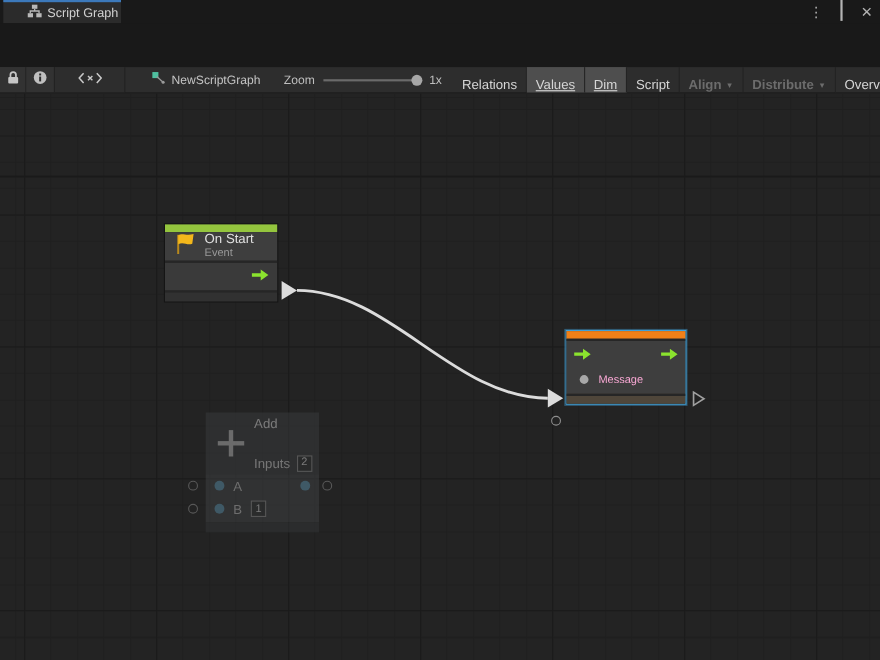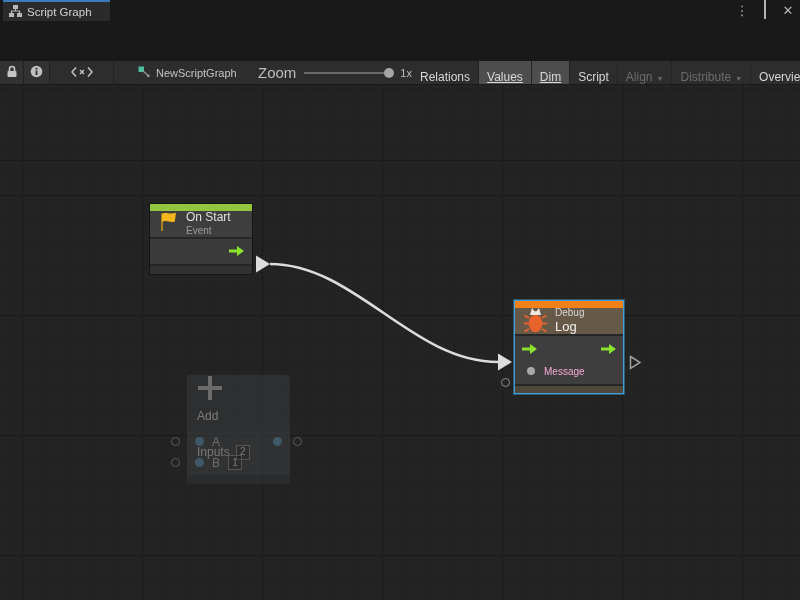--- a/index.html
+++ b/index.html
@@ -5,48 +5,48 @@
   * { margin:0; padding:0; box-sizing:border-box; }
   html,body { width:800px; height:600px; overflow:hidden; background:#191919;
               font-family:"Liberation Sans", sans-serif; -webkit-font-smoothing:antialiased; }
 
   .window { width:800px; height:600px; display:flex; flex-direction:column; }
 
   
   .titlebar { height:21px; background:#191919; position:relative; flex:0 0 auto; }
   .tab { position:absolute; left:3px; top:0; width:107px; height:21px; background:#2b2b2b;
          border-top:2px solid var(--tab-blue,#3c79bb); display:flex; align-items:center; gap:5px;
-         padding:0 6px; }
+         padding:0 22px; }
   .tab-label { color:#d2d2d2; font-size:11.5px; white-space:nowrap; }
   .win-controls { position:absolute; right:4px; top:0; height:21px; display:flex; align-items:center; gap:7px; }
   .win-btn { color:#b4b4b4; font-size:13px; width:16px; text-align:center; line-height:21px; cursor:default; }
   .maxi-box { width:10px; height:9px; border:1.5px solid #b4b4b4; border-top:3px solid #b4b4b4; }
 
   
   .toolbar { height:24px; background:#2d2d2d; border-bottom:1px solid #1a1a1a; position:relative;
              flex:0 0 auto; overflow:hidden;margin-top:40px; }
   .tool-left { position:absolute; left:0; top:0; height:23px; display:flex; }
   .tool-icon-btn { height:23px; display:flex; align-items:center; justify-content:center;
                    border-right:1px solid #222; background:#323232; }
   .tool-icon-btn.lock { width:24px; }
   .tool-icon-btn.info { width:26px; }
   .tool-icon-btn.code { width:64px; background:#2d2d2d; }
   .graph-ref { position:absolute; left:138px; top:0; height:23px; display:flex; align-items:center; gap:6px; }
   .graph-ref-label { color:#c4c4c4; font-size:11px; }
   .zoom-group { position:absolute; left:258px; top:0; height:23px; display:flex; align-items:center; }
-  .zoom-label { color:#bebebe; font-size:15px; margin-right:8px; }
+  .zoom-label { color:#bebebe; font-size:11px; margin-right:8px; }
   .zoom-track { width:88px; height:2px; background:#6a6a6a; position:relative; }
   .zoom-handle { position:absolute; right:-2px; top:-4px; width:10px; height:10px; border-radius:50%;
                  background:#a6a6a6; }
   .zoom-value { color:#bebebe; font-size:11px; margin-left:8px; }
   .tool-right { position:absolute; left:412px; top:0; height:23px; display:flex; }
   .tool-btn { height:23px; display:flex; align-items:center; padding:16px 8px; color:#d6d6d6;
               font-size:12px; border-right:1px solid #232323; white-space:nowrap; }
   .tool-btn.active { background:#4e4e4e;text-decoration:underline; }
-  .tool-btn.disabled { color:#6c6c6c; }
+  .tool-btn.disabled { color:#6c6c6c;font-weight:bold; }
   .dd-arrow { font-size:7px; margin-left:4px; position:relative; top:1px; }
 
   
   .canvas { position:relative; flex:1 1 auto; overflow:hidden; background-color:#232323;
     background-image:
       repeating-linear-gradient(to right,  #1a1a1a 0 1px, transparent 1px 120px),
       repeating-linear-gradient(to bottom, #1a1a1a 0 1px, transparent 1px 120px),
       repeating-linear-gradient(to right,  #1f1f1f 0 1px, transparent 1px 24px),
       repeating-linear-gradient(to bottom, #1f1f1f 0 1px, transparent 1px 24px);
     background-position: 22px 110px, 22px 110px, 22px 14px, 22px 14px; }
@@ -80,21 +80,21 @@
   .port-dot { width:8px; height:8px; border-radius:50%; background:#a8a8a8; flex:0 0 auto; }
   .msg-label { color:#f9a8d4; font-size:10px; }
   .node.debug .footer { background:#4f463a; height:9px; }
 
   
   .hollow-circle { position:absolute; width:9px; height:9px; border:1.5px solid #8e8e8e;
                    border-radius:50%; background:transparent; }
 
   
   .ghost { position:absolute; left:187px; top:290px; width:103px; opacity:0.5; }
-  .ghost .g-header { background:#3a3c3e; height:56px; display:flex; gap:8px; padding:0 10px;flex-direction:column; }
+  .ghost .g-header { background:#3a3c3e; height:56px; display:flex; align-items:center; gap:8px; padding:0 10px; }
   .ghost .g-title { color:#d0d0d0; font-size:12px; }
   .ghost .g-inputs-row { display:flex; align-items:center; gap:6px; margin-top:21px; }
   .ghost .g-inputs-label { color:#c8c8c8; font-size:12px; }
   .value-box { min-width:14px; height:15px; border:1px solid #8a8a8a; background:rgba(0,0,0,0.18);
                color:#d0d0d0; font-size:10px; display:flex; align-items:center; justify-content:center;
                padding:0 3px; }
   .ghost .g-body { background:#3f4143; padding:0 0 2px 0; }
   .g-row { height:21px; display:flex; align-items:center; gap:8px; padding:0 8px; }
   .teal-dot { width:9px; height:9px; border-radius:50%; background:var(--port-teal,#5b8fa8); flex:0 0 auto; }
   .g-label { color:#b8b8b8; font-size:12px; }
@@ -223,40 +223,20 @@
           <svg width="17" height="12" viewBox="0 0 17 12">
             <path d="M1 4.5 H9 V1 L16 6 L9 11 V7.5 H1 Z" style="fill:var(--flow-green,#8be32e)"></path>
           </svg>
         </span>
       </div>
       <div class="footer section"></div>
     </div>
 
     <div class="node debug">
       <div class="colorbar" style="background:var(--debug-orange,#f08018)"></div>
-      <div class="header">
-        <span>
-          <svg width="25" height="29" viewBox="0 0 25 29">
-            <g stroke="var(--bug-orange,#e8622c)" stroke-width="2">
-              <path d="M6 13 L1.5 10.5"></path>
-                <path d="M6 18.5 H1"></path>
-                <path d="M6 24 L1.5 26.5"></path>
-              <path d="M19 13 L23.5 10.5"></path>
-                <path d="M19 18.5 H24"></path>
-                <path d="M19 24 L23.5 26.5"></path>
-            </g>
-            <ellipse cx="12.5" cy="18.5" rx="6.8" ry="8.7" style="fill:var(--bug-orange,#e8622c)"></ellipse>
-            <path d="M7 10 L9 3 L11.5 6.2 H13.5 L16 3 L18 10 Z" fill="#ede9e0"></path>
-          </svg>
-        </span>
-        <div class="title-stack">
-          <span class="subtitle">Debug</span>
-          <span class="title">Log</span>
-        </div>
-      </div>
       <div class="body section">
         <div class="flow-row">
           <span>
             <svg width="17" height="12" viewBox="0 0 17 12">
               <path d="M1 4.5 H9 V1 L16 6 L9 11 V7.5 H1 Z" style="fill:var(--flow-green,#8be32e)"></path>
             </svg>
           </span>
           <span>
             <svg width="17" height="12" viewBox="0 0 17 12">
               <path d="M1 4.5 H9 V1 L16 6 L9 11 V7.5 H1 Z" style="fill:var(--flow-green,#8be32e)"></path>

